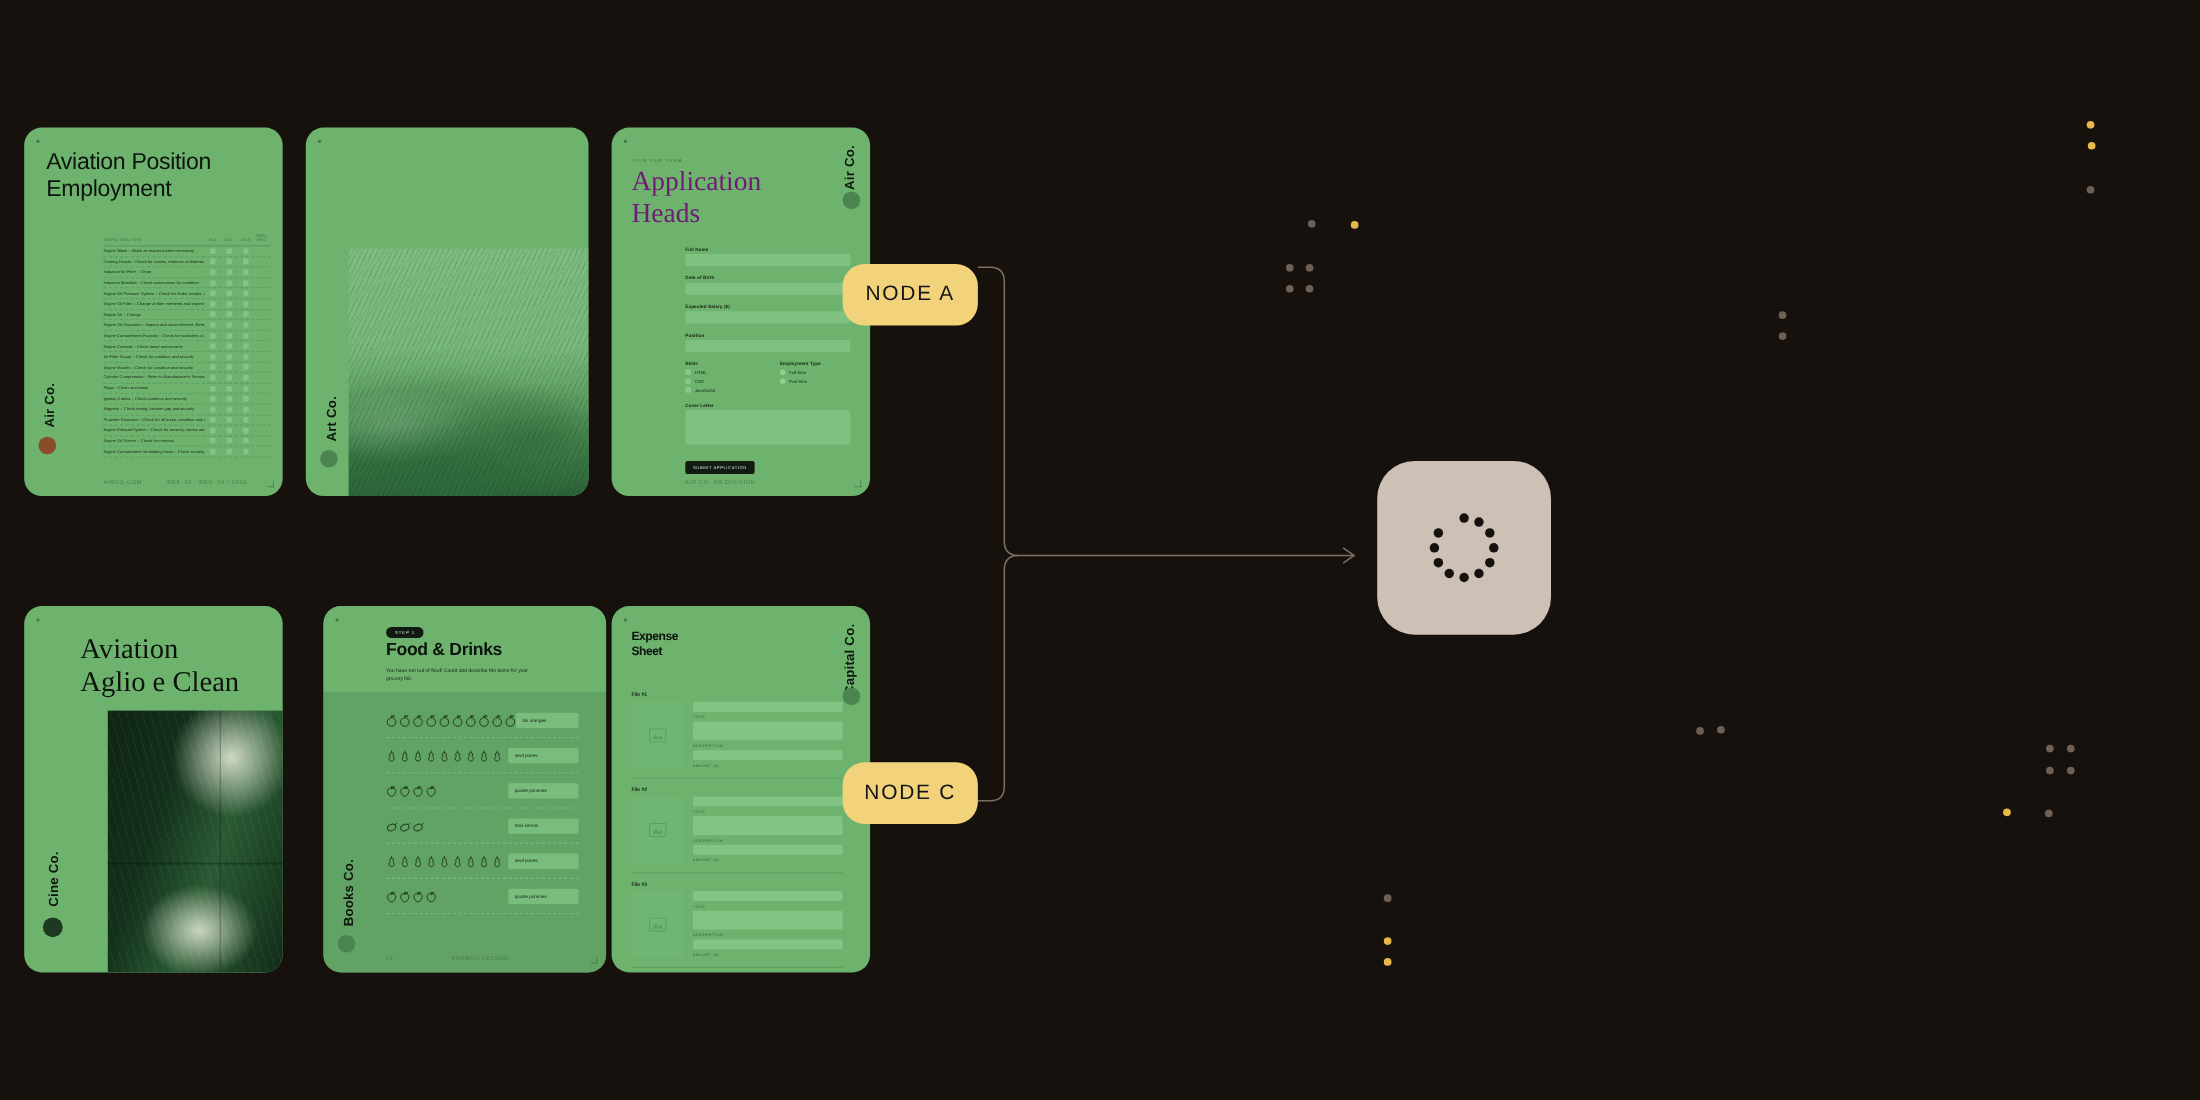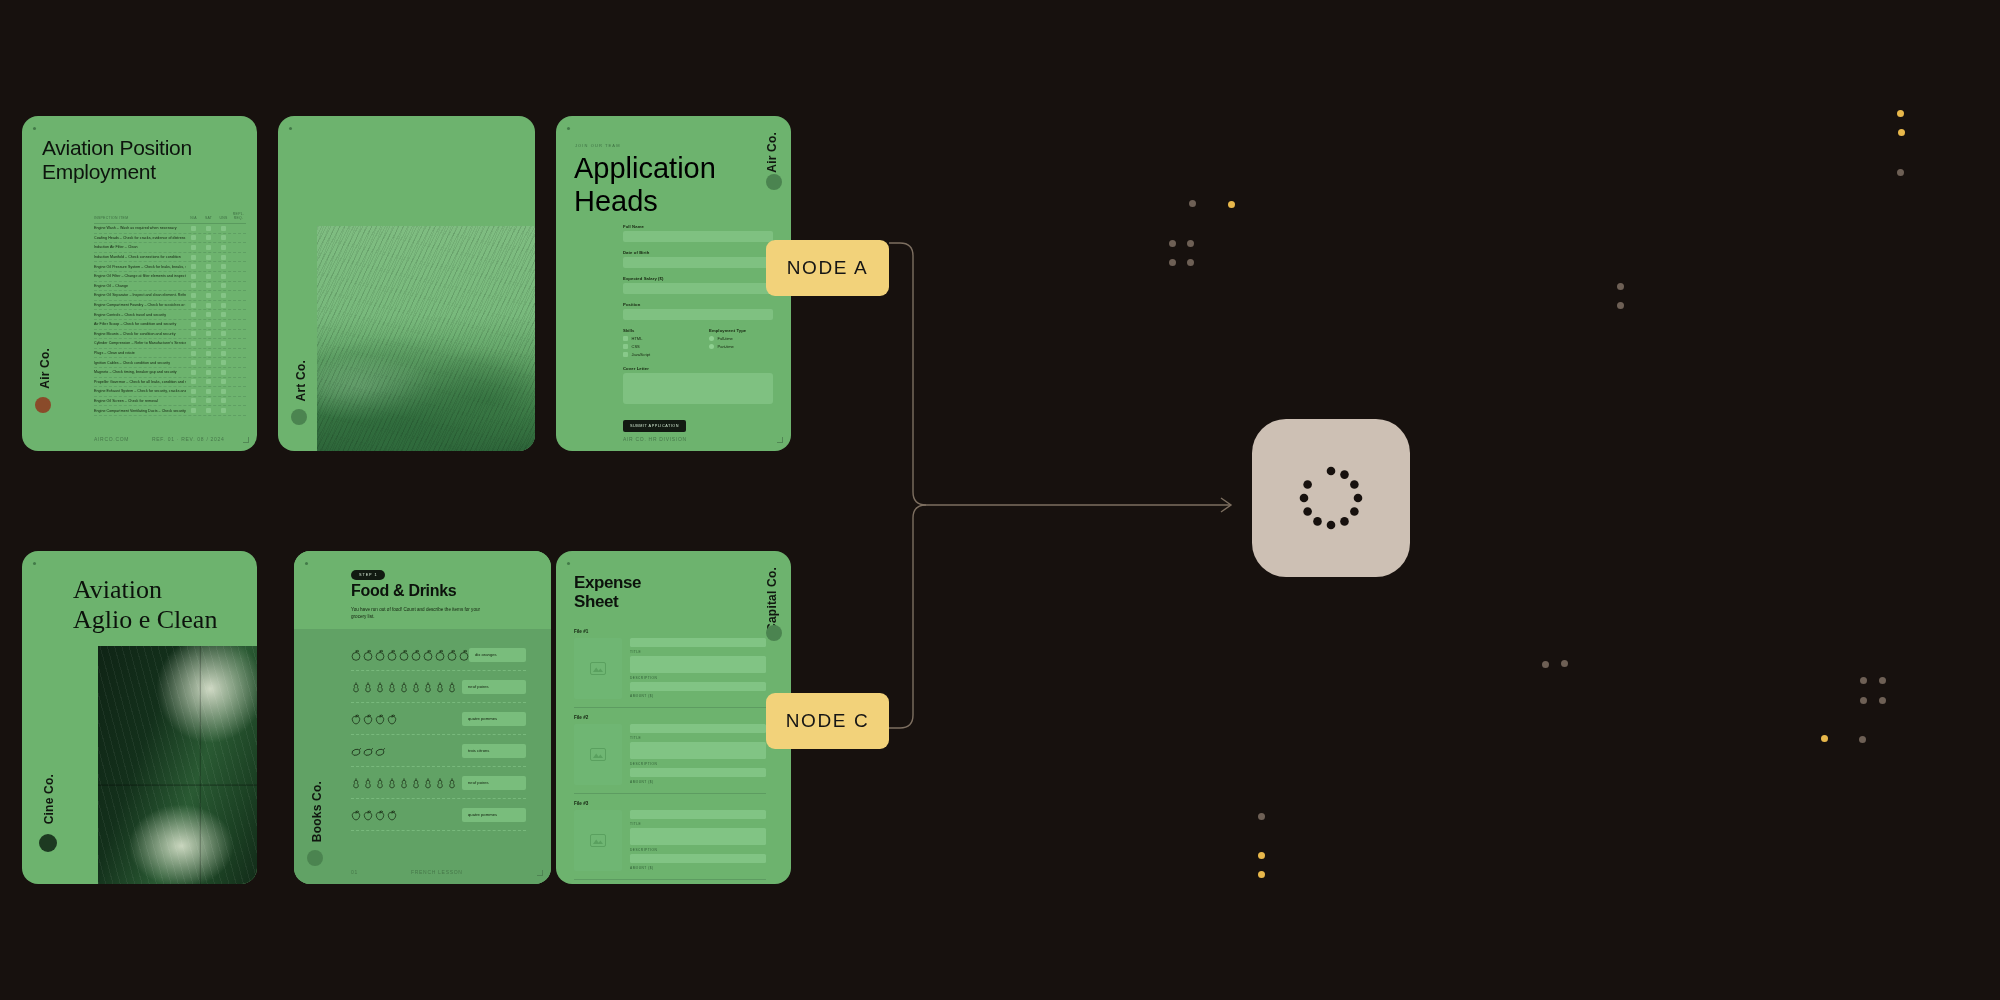--- a/index.html
+++ b/index.html
@@ -125,22 +125,22 @@
 
   
   #card-form { left: 556px; top: 116px; width: 235px; height: 335px; }
   #card-form .eyebrow {
     position: absolute; left: 19px; top: 27px;
     font-size: 4px; letter-spacing: 1.1px; color: #3d6f42;
     text-transform: uppercase;
   }
   #card-form .title {
     position: absolute; left: 18px; top: 36px;
-    font-family: Liberation Sans, sans-serif;
-    font-size: 29px; line-height: 1.14; color: #000000;
+    font-family: Liberation Serif, serif;
+    font-size: 25px; line-height: 1.14; color: #701a75;
   }
   .form-body { position: absolute; left: 67px; top: 108px; width: 150px; }
   .f-label {
     font-size: 4.2px; font-weight: 700; color: #16240f;
     margin-bottom: 2px; letter-spacing: .1px;
   }
   .f-input {
     height: 11px; border-radius: 2px; background: #7fc181;
     margin-bottom: 8px;
   }
@@ -218,21 +218,21 @@
     width: 64px; height: 14px; border-radius: 2px;
     background: #79bd7c; display: flex; align-items: center;
     padding-left: 6px;
     font-size: 4.2px; color: #13210f;
   }
 
   
   #card-exp { left: 556px; top: 551px; width: 235px; height: 333px; }
   #card-exp .title {
     position: absolute; left: 18px; top: 22px;
-    font-size: 17px; font-weight: 700; line-height: 1.14;
+    font-size: 11px; font-weight: 700; line-height: 1.14;
     color: #0c120c; letter-spacing: -.4px;
   }
   .exp-body { position: absolute; left: 18px; top: 78px; width: 192px; }
   .exp-file-label {
     font-size: 4.6px; font-weight: 700; color: #14230f; margin-bottom: 4px;
   }
   .exp-block { display: flex; gap: 8px; padding-bottom: 7px; border-bottom: .5px solid #5d9c61; margin-bottom: 7px; }
   .exp-thumb {
     width: 48px; height: 61px; border-radius: 2px;
     background: #6fb673;
@@ -243,21 +243,21 @@
   .exp-strip.tall { height: 17px; }
   .exp-mini {
     font-size: 3.2px; letter-spacing: .5px; color: #2f5c35;
     text-transform: uppercase; margin-bottom: 2px;
   }
 
   
   .node-badge {
     position: absolute;
     background: #f2d27a;
-    border-radius: 9px;
+    border-radius: 20px;
     display: flex; align-items: center; justify-content: center;
     font-size: 19px; letter-spacing: 1.6px;
     color: #151515;
   }
   #node-a { left: 766px; top: 240px; width: 123px; height: 56px; }
   #node-c { left: 766px; top: 693px; width: 123px; height: 56px; }
 
   
   #connector { position: absolute; left: 880px; top: 220px; width: 360px; height: 560px; }
 

